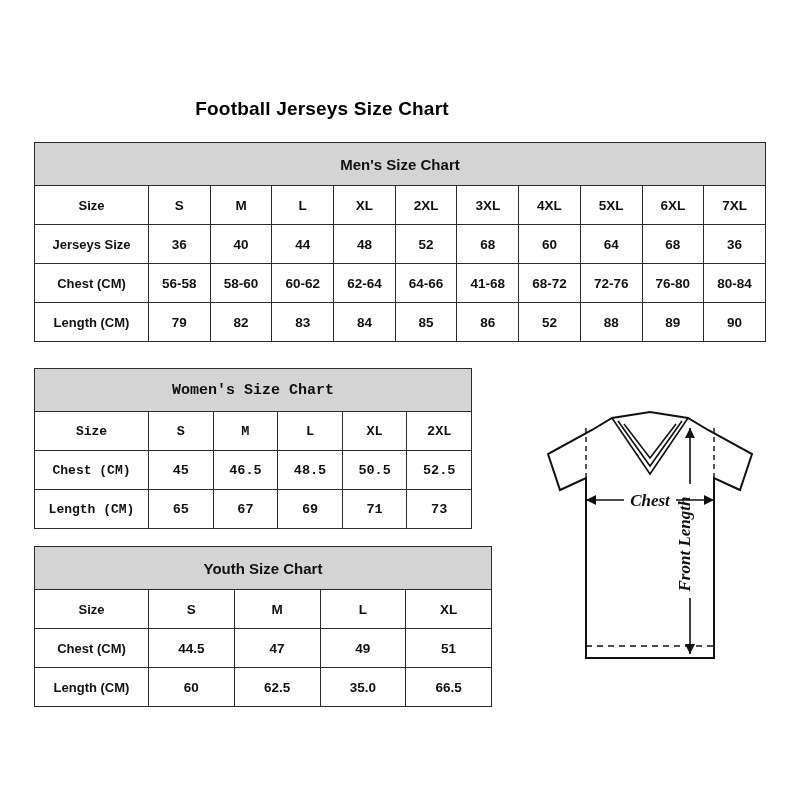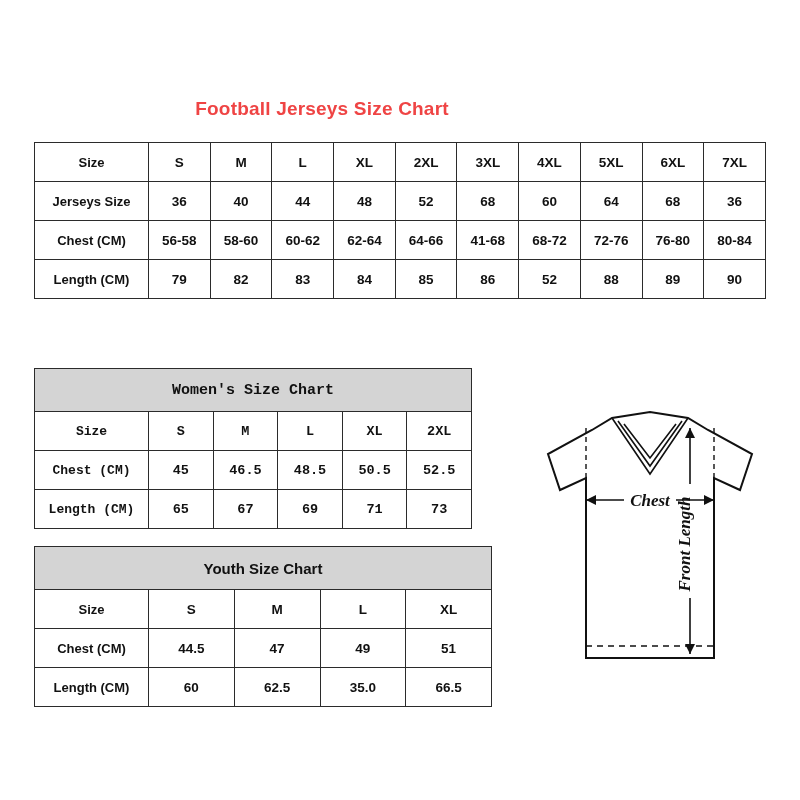--- a/index.html
+++ b/index.html
@@ -22,21 +22,21 @@
   }
   .chart-title {
     position: absolute;
     top: 98px;
     left: 0;
     width: 644px;
     text-align: center;
     font-size: 19px;
     font-weight: bold;
     letter-spacing: 0.2px;
-    color: #ef4444;
+    color: #000000;
   }
 
   table.size-table {
     border-collapse: collapse;
     table-layout: fixed;
     background: #ffffff;
   }
   table.size-table td,
   table.size-table th {
     border: 1px solid #2b2b2b;
@@ -124,20 +124,23 @@
           <col>
           <col>
           <col>
           <col>
           <col>
           <col>
           <col>
           <col>
         </colgroup>
         <thead>
+          <tr>
+            <td class="section-head" colspan="11">Men's Size Chart</td>
+          </tr>
           <tr>
             <td class="row-label">Size</td>
             <td>S</td>
             <td>M</td>
             <td>L</td>
             <td>XL</td>
             <td>2XL</td>
             <td>3XL</td>
             <td>4XL</td>
             <td>5XL</td>

